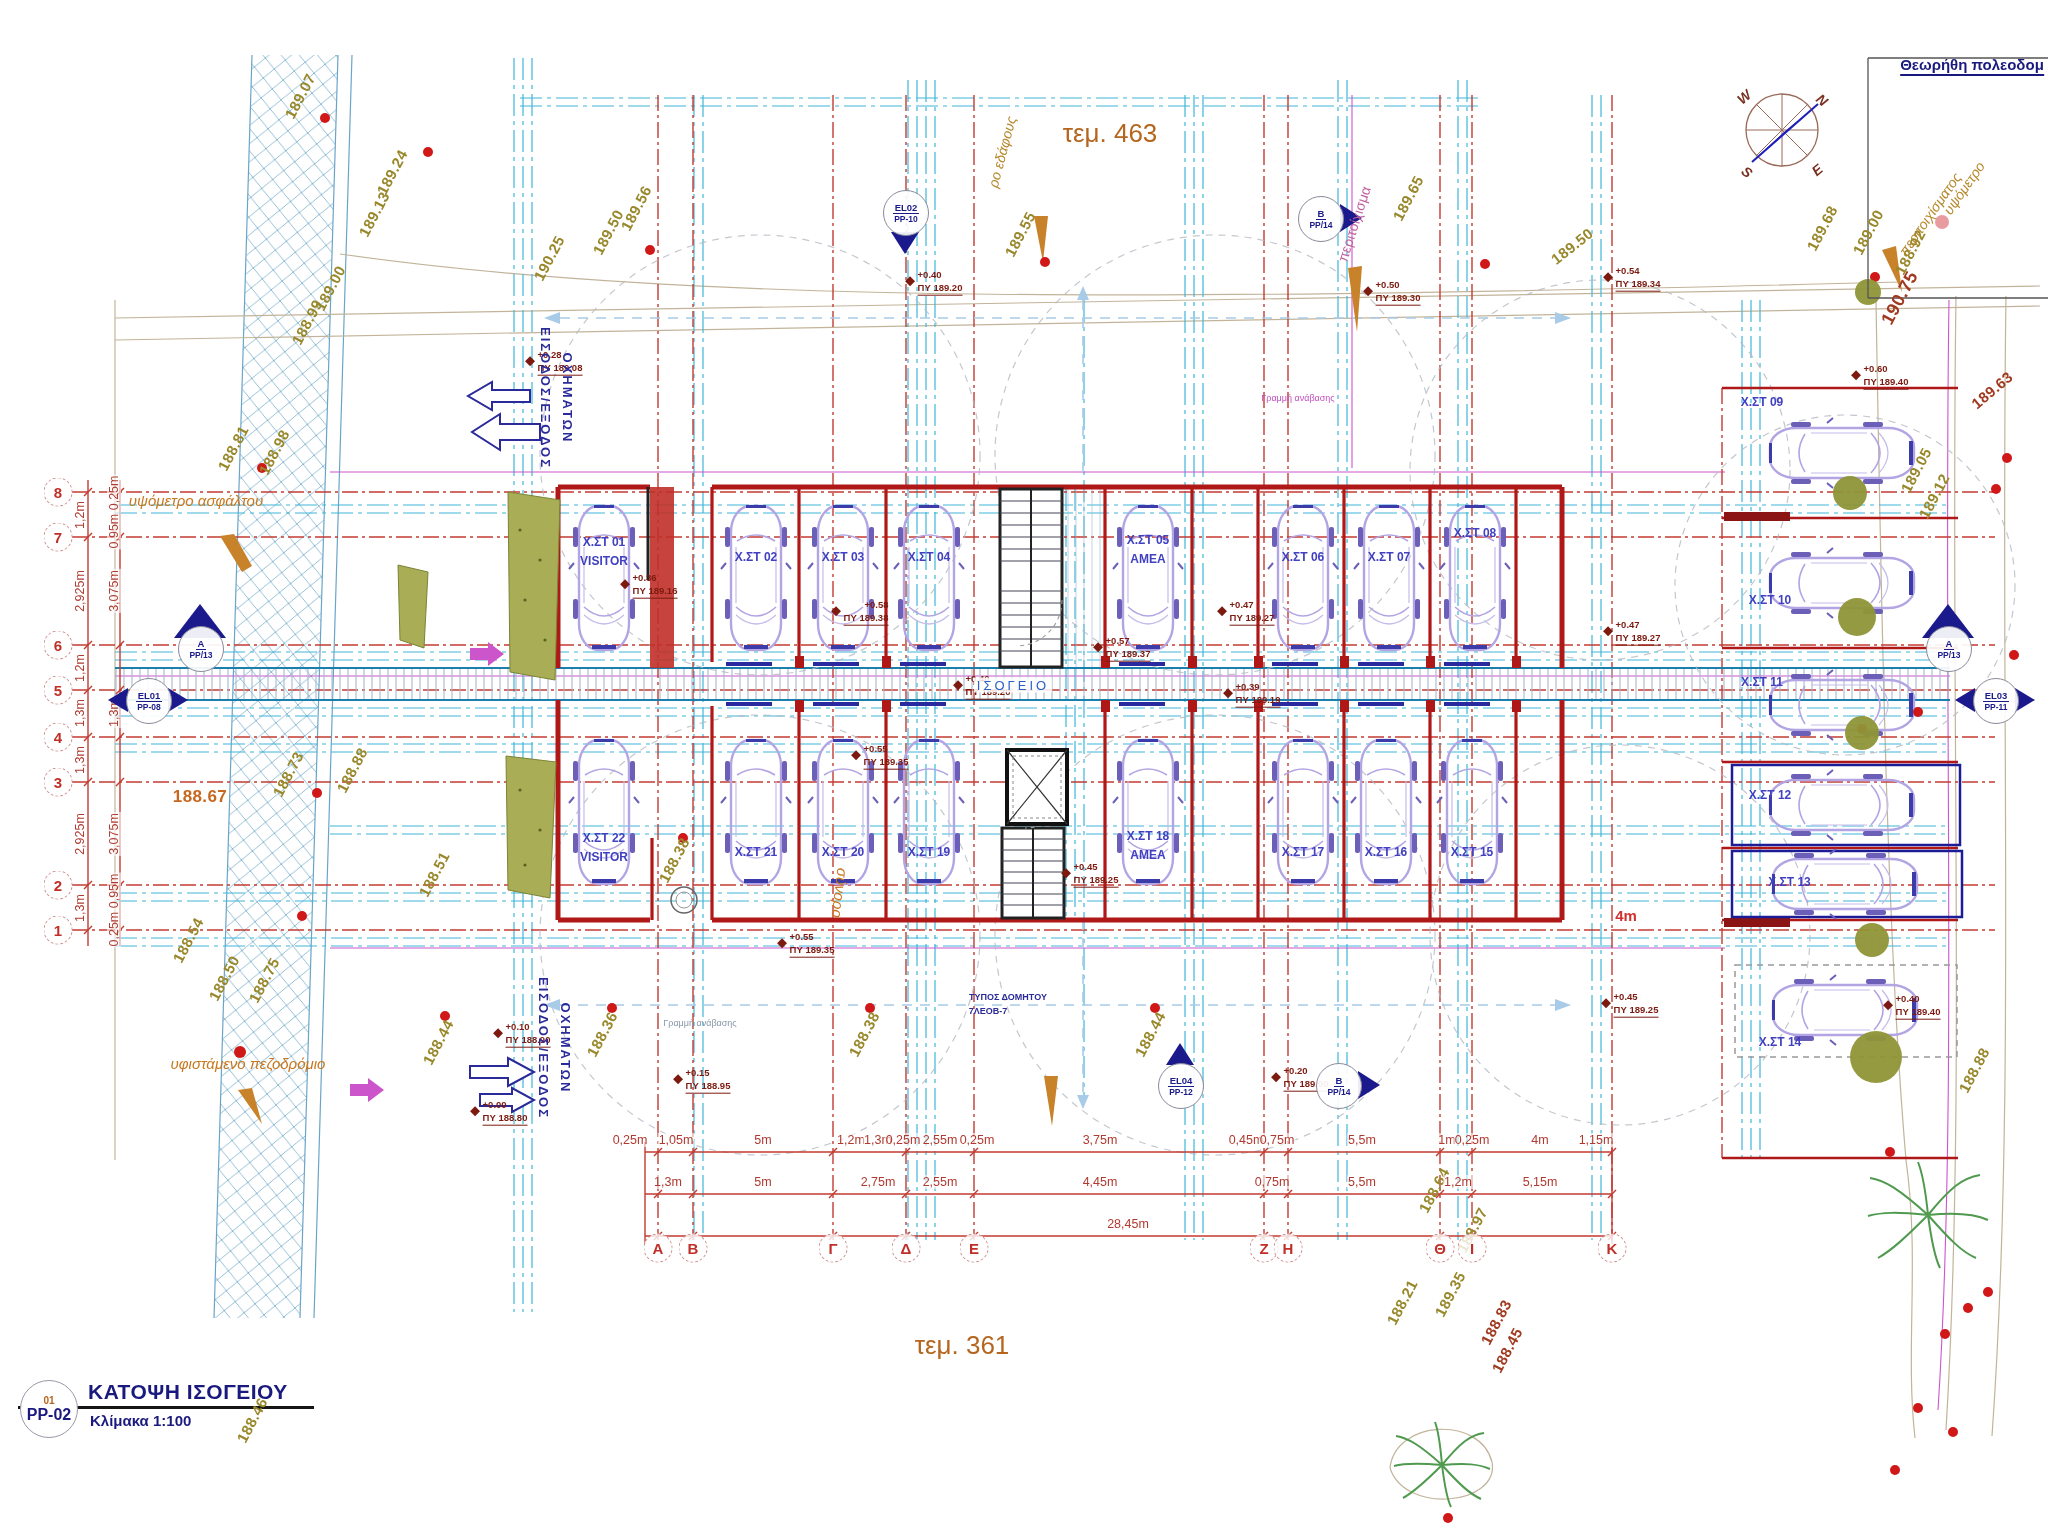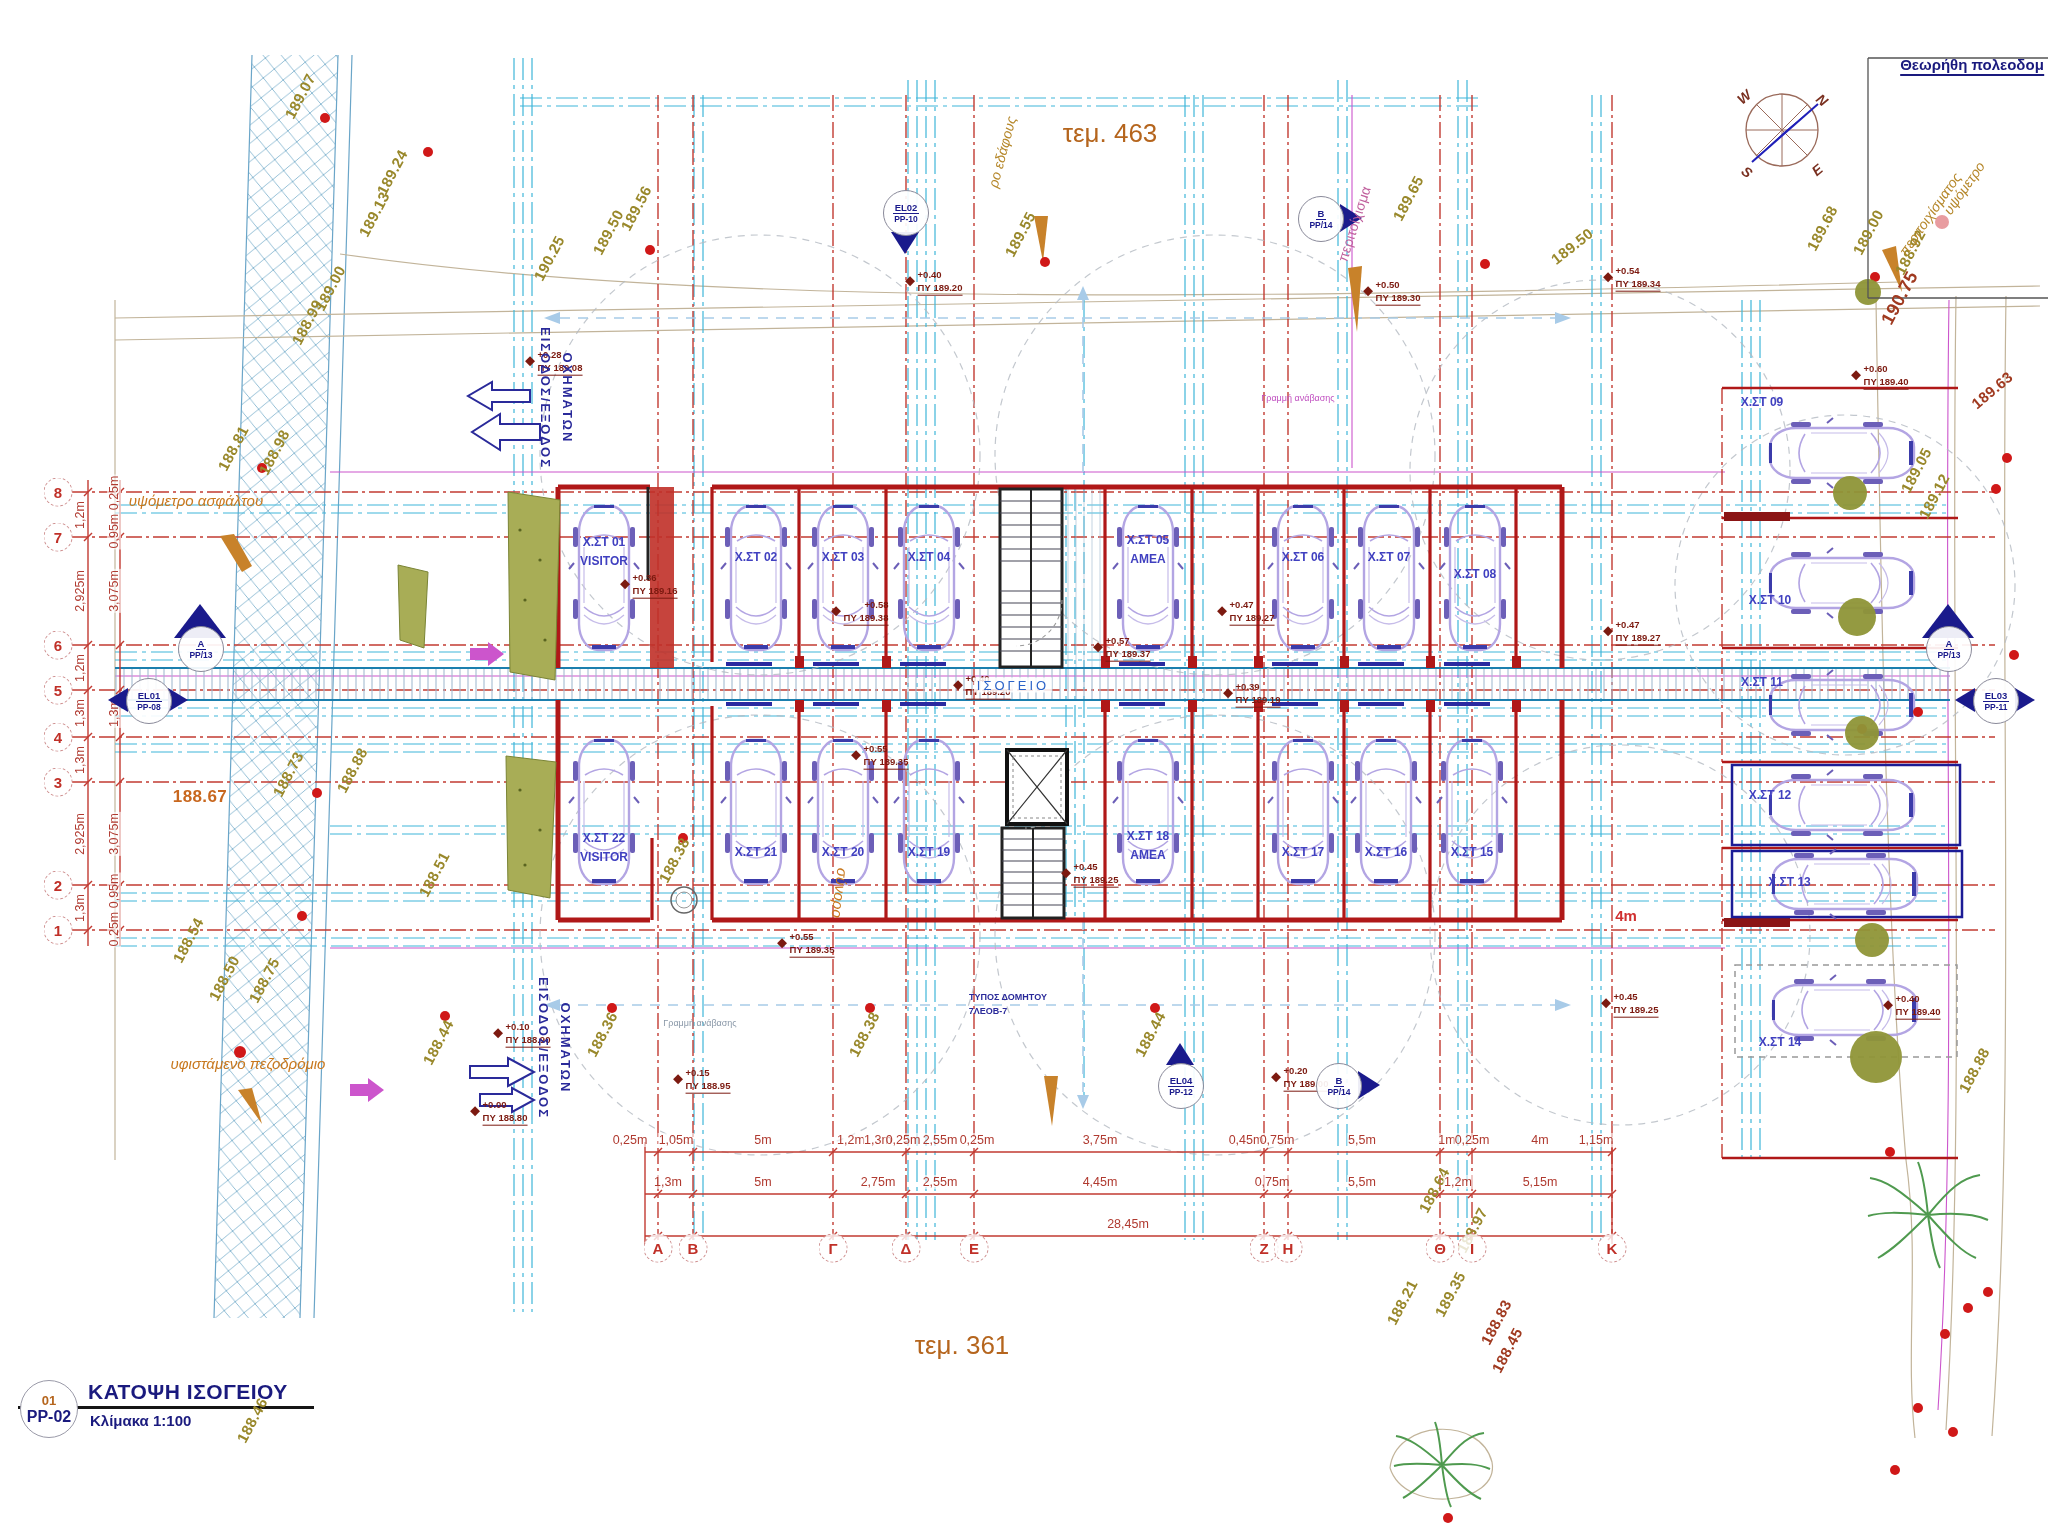--- a/index.html
+++ b/index.html
@@ -33,21 +33,21 @@
   .mkc i{font-size:8.5px;color:#1a1a8c;font-style:normal;font-weight:700}
   .tri{position:absolute;width:0;height:0;z-index:1}
   .mk-lr .t1{left:-40px;top:-12px;border-top:12px solid transparent;border-bottom:12px solid transparent;border-right:20px solid #1a1a8c}
   .mk-lr .t2{left:20px;top:-12px;border-top:12px solid transparent;border-bottom:12px solid transparent;border-left:20px solid #1a1a8c}
   .mk-down .t1{left:-14px;top:20px;border-left:14px solid transparent;border-right:14px solid transparent;border-top:22px solid #1a1a8c}
   .mk-up .t1{left:-14px;top:-42px;border-left:14px solid transparent;border-right:14px solid transparent;border-bottom:22px solid #1a1a8c}
   .mk-right .t1{left:20px;top:-14px;border-top:14px solid transparent;border-bottom:14px solid transparent;border-left:22px solid #1a1a8c}
   .mk-secA .t1{left:-26px;top:-44px;border-left:26px solid transparent;border-right:26px solid transparent;border-bottom:34px solid #1a1a8c}
   .tblock{position:absolute;left:18px;top:1378px;width:300px}
   .tb-circle{position:absolute;left:2px;top:2px;width:56px;height:56px;border:1.3px solid #9a9aa8;border-radius:50%;background:#fff;display:flex;flex-direction:column;align-items:center;justify-content:center}
-  .tb-circle .no{font-size:13px;font-weight:700;color:#b5651d}
+  .tb-circle .no{font-size:10px;font-weight:700;color:#b5651d}
   .tb-circle .code{font-size:16px;font-weight:700;color:#1a1a7e}
   .tb-line{position:absolute;left:0;top:28px;width:296px;border-top:3px solid #151515}
   .tb-title{position:absolute;left:70px;top:2px;font-size:21px;font-weight:700;color:#1a1a7e;letter-spacing:.5px}
   .tb-scale{position:absolute;left:72px;top:34px;font-size:15px;font-weight:700;color:#1a1a7e}
 </style>
 </head>
 <body>
 
 <div class="stage" id="plan">
 
@@ -434,21 +434,21 @@
     <div class="lb spot" style="left: 1148px; top: 550px;">
       <span>Χ.ΣΤ 05</span>
       <span>ΑΜΕΑ</span>
     </div>
     <div class="lb spot" style="left: 1303px; top: 557px;">
       <span>Χ.ΣΤ 06</span>
     </div>
     <div class="lb spot" style="left: 1389px; top: 557px;">
       <span>Χ.ΣΤ 07</span>
     </div>
-    <div class="lb spot" style="left: 1475px; top: 574px;">
+    <div class="lb spot" style="left: 1475px; top: 533px;">
       <span>Χ.ΣΤ 08</span>
     </div>
     <div class="lb spot" style="left: 604px; top: 848px;">
       <span>Χ.ΣΤ 22</span>
       <span>VISITOR</span>
     </div>
     <div class="lb spot" style="left: 756px; top: 852px;">
       <span>Χ.ΣΤ 21</span>
     </div>
     <div class="lb spot" style="left: 843px; top: 852px;">

